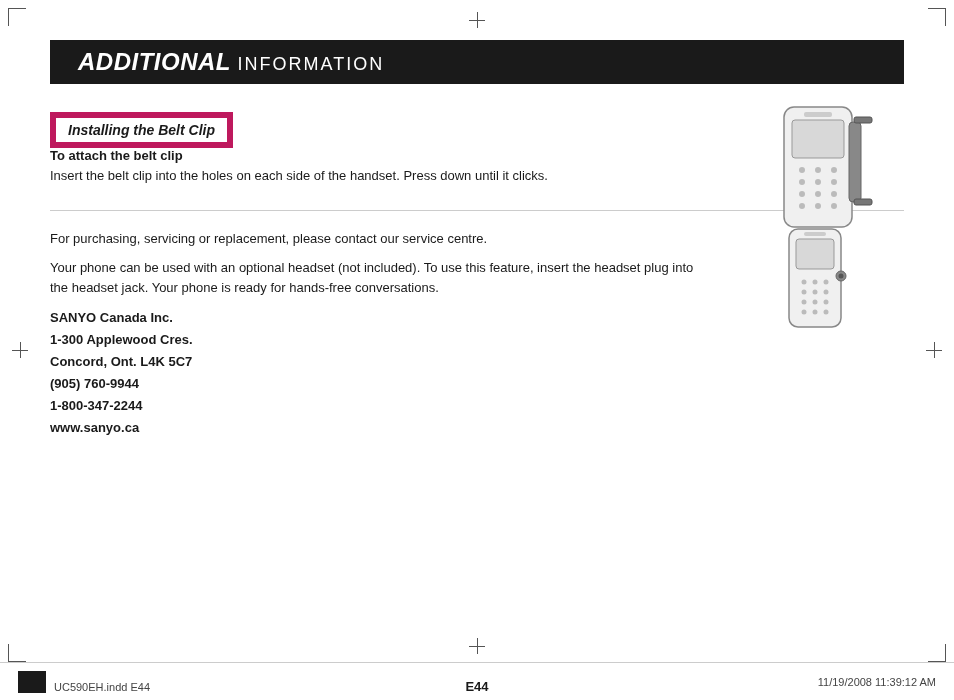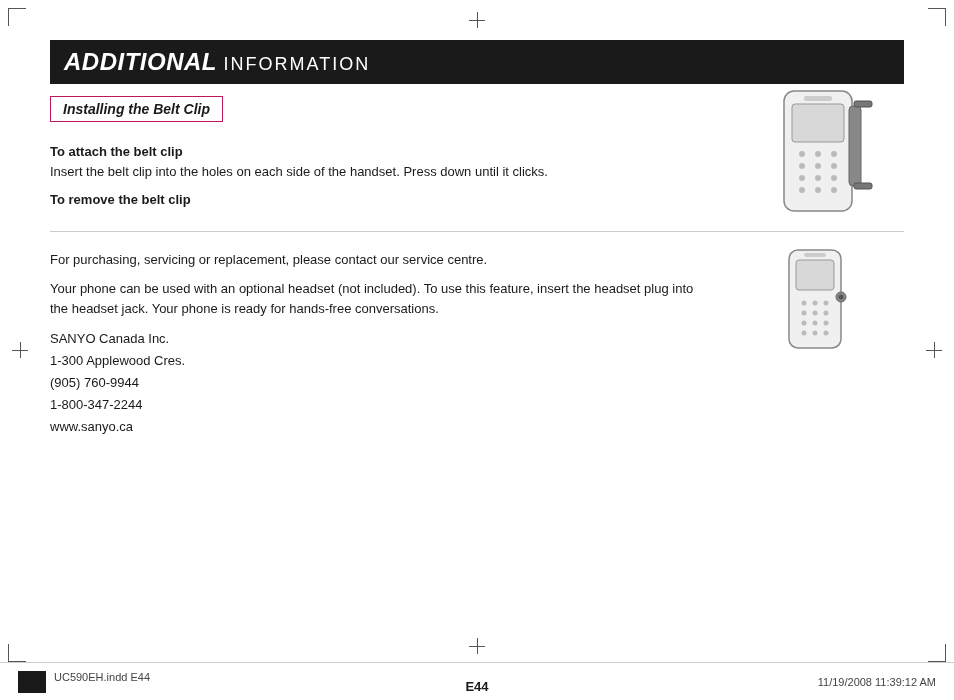--- a/index.html
+++ b/index.html
@@ -106,22 +106,22 @@
       position: absolute;
       top: 40px;
       left: 50px;
       right: 50px;
       bottom: 55px;
     }
 
     
     .header-bar {
       background: #1a1a1a;
-      padding: 8px 14px;
-      margin-bottom: 12px;
+      padding: 8px 28px;
+      margin-bottom: 28px;
       display: inline-block;
       width: 100%;
     }
 
     .header-title {
       color: #ffffff;
       font-size: 22px;
       font-weight: 900;
       letter-spacing: 0.5px;
       font-style: italic;
@@ -138,43 +138,43 @@
       font-style: normal;
       font-size: 18px;
       letter-spacing: 2px;
       text-transform: uppercase;
     }
 
     
     .section-header {
       display: inline-block;
       background: #ffffff;
-      border: 1px solid #be185d;
+      border: 6px solid #be185d;
       padding: 4px 12px;
-      margin-bottom: 14px;
+      margin-bottom: 0;
       font-weight: 700;
       font-size: 14px;
       font-style: italic;
     }
 
     
     .section {
       position: relative;
       margin-bottom: 24px;
     }
 
     .section-content {
       padding-right: 200px;
     }
 
     .sub-heading {
       font-weight: 700;
       font-size: 13px;
       margin-bottom: 3px;
-      margin-top: 8px;
+      margin-top: 0;
     }
 
     .body-text {
       font-size: 13px;
       line-height: 1.5;
       margin-bottom: 10px;
       color: #1a1a1a;
     }
 
     
@@ -191,21 +191,21 @@
     }
 
     
     .headset-img {
       width: 90px;
       height: 110px;
     }
 
     
     .contact-info {
-      font-weight: 400;
+      font-weight: 700;
       font-size: 13px;
       line-height: 1.7;
       margin-top: 6px;
     }
 
     
     .bottom-bar {
       position: absolute;
       bottom: 0;
       left: 0;
@@ -215,21 +215,21 @@
       display: flex;
       align-items: center;
       justify-content: space-between;
       padding: 0 18px;
       font-size: 11px;
       color: #444;
     }
 
     .bottom-left-block {
       display: flex;
-      align-items: flex-start;
+      align-items: flex-end;
       gap: 8px;
     }
 
     .black-rect {
       width: 28px;
       height: 22px;
       background: #1a1a1a;
     }
 
     .page-number {
@@ -276,21 +276,20 @@
     
     <div class="section">
       <div class="section-header">
         <span>Installing the Belt Clip</span>
       </div>
 
       <div class="section-content">
         <p class="sub-heading">To attach the belt clip</p>
         <p class="body-text">Insert the belt clip into the holes on each side of the handset. Press down until it clicks.</p>
 
-        <p class="sub-heading">To remove the belt clip</p>
       </div>
 
       
       <div class="image-placeholder belt-clip-img">
         <svg width="150" height="140" viewBox="0 0 150 140">
 
           <rect x="30" y="5" width="68" height="120" rx="10" ry="10" fill="#f0f0f0" stroke="#888" stroke-width="1.5"></rect>
 
           <rect x="38" y="18" width="52" height="38" rx="3" fill="#d8d8d8" stroke="#999" stroke-width="1"></rect>
 
@@ -322,20 +321,21 @@
     
     <div class="section">
 
       <div class="section-content">
         <p class="body-text">For purchasing, servicing or replacement, please contact our service centre.</p>
         <p class="body-text">Your phone can be used with an optional headset (not included). To use this feature, insert the headset plug into the headset jack. Your phone is ready for hands-free conversations.</p>
 
         <div class="contact-info">
           <div>SANYO Canada Inc.</div>
           <div>1-300 Applewood Cres.</div>
+          <div>Concord, Ont. L4K 5C7</div>
           <div>(905) 760-9944</div>
           <div>1-800-347-2244</div>
           <div>www.sanyo.ca</div>
         </div>
       </div>
 
       
       <div class="image-placeholder headset-img" style="top: -5px; right: 40px;">
         <svg width="90" height="110" viewBox="0 0 90 110">
 

